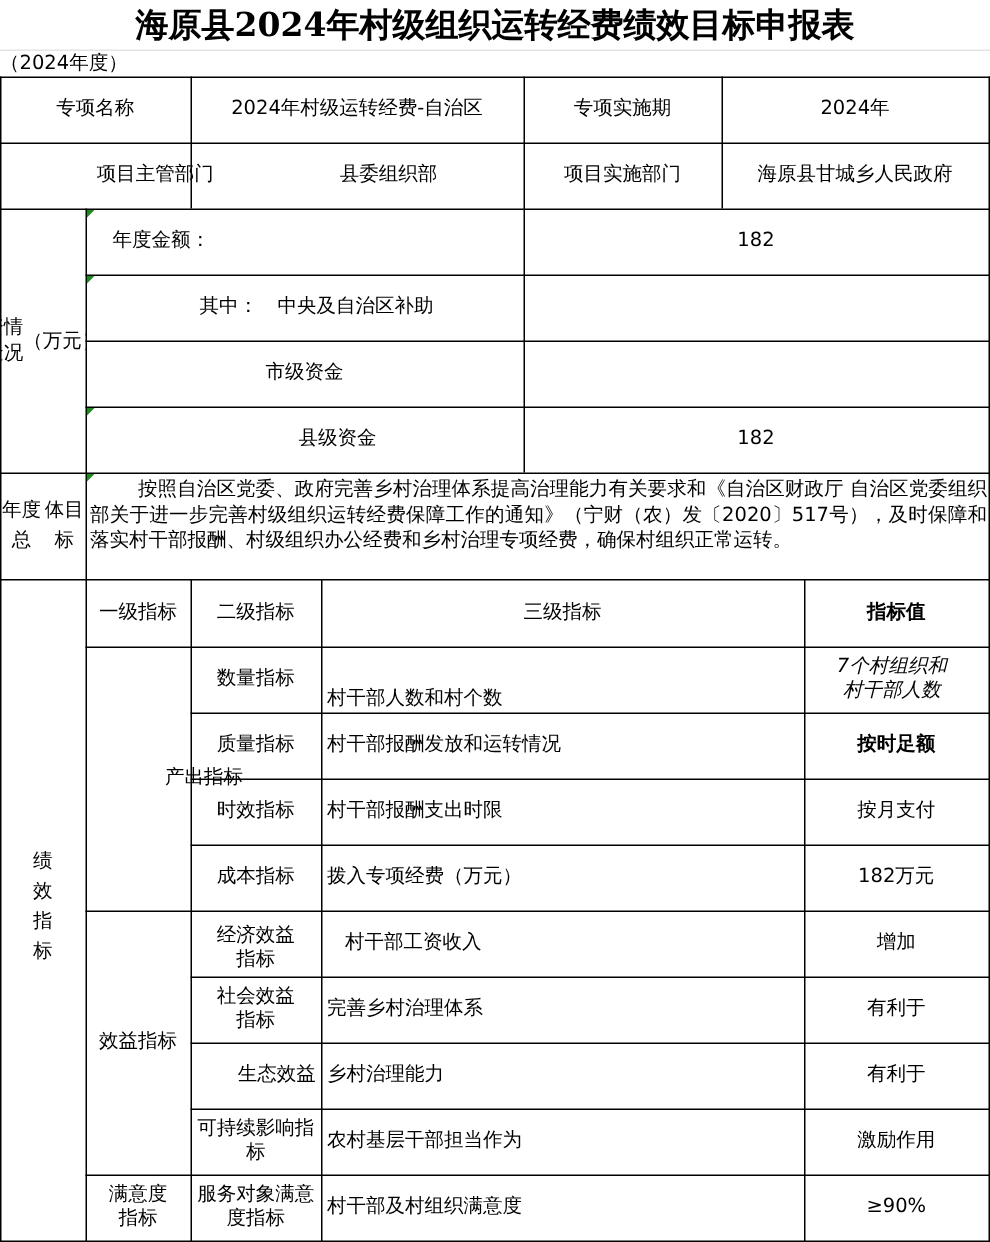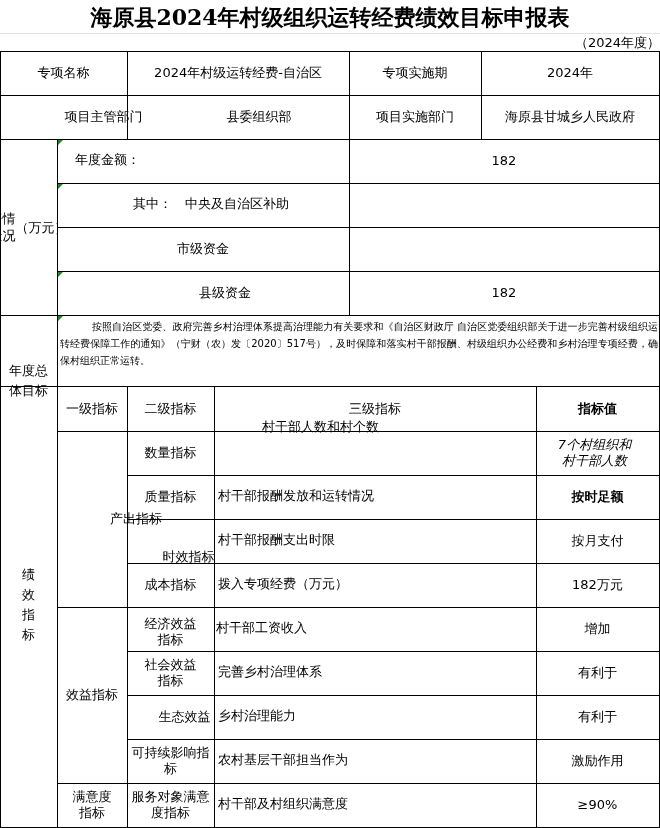--- a/index.html
+++ b/index.html
@@ -1,26 +1,26 @@
 <!DOCTYPE html>
 <html><head>
 <meta charset="utf-8">
 <style>
   html,body{margin:0;padding:0;background:#fff;}
   body{width:660px;height:828px;position:relative;overflow:hidden;font-family:"DejaVu Sans",sans-serif;color:#000;}
   .title{position:absolute;left:0;top:0;width:660px;height:34px;text-align:center;font-family:"DejaVu Serif",serif;font-weight:bold;font-size:22px;line-height:34px;letter-spacing:0px;}
-  .subtitle{position:absolute;left:0;top:34px;width:660px;height:17px;text-align:right;font-size:13px;line-height:17px;}
+  .subtitle{position:absolute;left:0;top:34px;width:660px;height:17px;text-align:left;font-size:13px;line-height:17px;}
   .hline-top{position:absolute;left:0;top:33px;width:660px;height:1px;background:#e4e4e4;}
   .cell{position:absolute;box-sizing:border-box;display:flex;align-items:center;justify-content:center;text-align:center;font-size:13px;line-height:16px;overflow:hidden;}
-  .left{justify-content:flex-start;text-align:left;padding-left:4px;font-family:Liberation Mono, monospace;}
+  .left{justify-content:flex-start;text-align:left;padding-left:4px;}
   .vline,.hline{position:absolute;background:#000;}
   .vline{width:1px;}
   .hline{height:1px;}
   .tri{position:absolute;width:0;height:0;border-top:5px solid #1f8a1f;border-right:5px solid transparent;}
-  .para{position:absolute;left:60px;top:318px;width:598px;font-size:10px;line-height:17px;text-indent:32px;text-align:justify;word-break:break-all;}
+  .para{position:absolute;left:60px;top:318px;width:598px;font-size:13px;line-height:17px;text-indent:32px;text-align:justify;word-break:break-all;}
 </style>
 </head>
 <body>
 
 <div class="title">海原县2024年村级组织运转经费绩效目标申报表</div>
 <div class="hline-top"></div>
 <div class="subtitle">（2024年度）</div>
 
 <div class="cell" style="left:0;top:51px;width:127px;height:44px;">专项名称</div>
 <div class="cell" style="left:127px;top:51px;width:222px;height:44px;">2024年村级运转经费-自治区</div>
@@ -40,54 +40,54 @@
 </div>
 <div class="cell left" style="left:57px;top:139px;width:292px;height:44px;padding-left:18px;">年度金额：</div>
 <div class="cell" style="left:349px;top:139px;width:310px;height:44px;">182</div>
 <div class="cell left" style="left:57px;top:183px;width:292px;height:44px;padding-left:76px;">其中：　中央及自治区补助</div>
 <div class="cell" style="left:349px;top:183px;width:310px;height:44px;"></div>
 <div class="cell" style="left:57px;top:227px;width:292px;height:44px;">市级资金</div>
 <div class="cell" style="left:349px;top:227px;width:310px;height:44px;"></div>
 <div class="cell" style="left:57px;top:271px;width:292px;height:44px;padding-left:44px;">县级资金</div>
 <div class="cell" style="left:349px;top:271px;width:310px;height:44px;">182</div>
 
-<div class="cell" style="left:0;top:315px;width:57px;height:71px;flex-direction:column;line-height:20px;margin-top:30px;">
+<div class="cell" style="left:0;top:315px;width:57px;height:71px;flex-direction:row;line-height:20px;">
   <span>年度总</span>
   <span>体目标</span>
 </div>
 <div class="para">按照自治区党委、政府完善乡村治理体系提高治理能力有关要求和《自治区财政厅 自治区党委组织部关于进一步完善村级组织运转经费保障工作的通知》（宁财（农）发〔2020〕517号），及时保障和落实村干部报酬、村级组织办公经费和乡村治理专项经费，确保村组织正常运转。</div>
 
 <div class="cell" style="left:0;top:560px;width:57px;height:90px;flex-direction:column;line-height:20px;">
   <span>绩</span>
   <span>效</span>
   <span>指</span>
   <span>标</span>
 </div>
 <div class="cell" style="left:57px;top:386px;width:70px;height:45px;">一级指标</div>
 <div class="cell" style="left:127px;top:386px;width:87px;height:45px;">二级指标</div>
 <div class="cell" style="left:214px;top:386px;width:322px;height:45px;">三级指标</div>
 <div class="cell" style="left:536px;top:386px;width:123px;height:45px;font-weight:bold;">指标值</div>
 
 <div class="cell" style="left:57px;top:431px;width:70px;height:176px;margin-left:44px;">产出指标</div>
 <div class="cell" style="left:127px;top:431px;width:87px;height:44px;">数量指标</div>
-<div class="cell left" style="left:214px;top:406px;width:322px;height:44px;margin-left:44px;">村干部人数和村个数</div>
+<div class="cell left" style="left:214px;top:444px;width:322px;height:44px;">村干部人数和村个数</div>
 <div class="cell" style="left:536px;top:431px;width:117px;height:44px;padding:0 18px;font-style:italic;">7个村组织和村干部人数</div>
 <div class="cell" style="left:127px;top:475px;width:87px;height:44px;">质量指标</div>
 <div class="cell left" style="left:214px;top:475px;width:322px;height:44px;">村干部报酬发放和运转情况</div>
 <div class="cell" style="left:536px;top:475px;width:123px;height:44px;font-weight:bold;">按时足额</div>
-<div class="cell" style="left:127px;top:535px;width:87px;height:44px;margin-left:18px;">时效指标</div>
+<div class="cell" style="left:127px;top:519px;width:87px;height:44px;">时效指标</div>
 <div class="cell left" style="left:214px;top:519px;width:322px;height:44px;">村干部报酬支出时限</div>
 <div class="cell" style="left:536px;top:519px;width:123px;height:44px;">按月支付</div>
 <div class="cell" style="left:127px;top:563px;width:87px;height:44px;">成本指标</div>
 <div class="cell left" style="left:214px;top:563px;width:322px;height:44px;">拨入专项经费（万元）</div>
 <div class="cell" style="left:536px;top:563px;width:123px;height:44px;">182万元</div>
 
 <div class="cell" style="left:57px;top:607px;width:70px;height:176px;">效益指标</div>
 <div class="cell" style="left:127px;top:610px;width:87px;height:44px;padding:16px 14px;">经济效益指标</div>
-<div class="cell left" style="left:212px;top:607px;width:322px;height:44px;">村干部工资收入</div>
+<div class="cell left" style="left:226px;top:607px;width:322px;height:44px;">村干部工资收入</div>
 <div class="cell" style="left:536px;top:607px;width:123px;height:44px;">增加</div>
 <div class="cell" style="left:127px;top:651px;width:87px;height:44px;padding:0 14px;">社会效益指标</div>
 <div class="cell left" style="left:214px;top:651px;width:322px;height:44px;">完善乡村治理体系</div>
 <div class="cell" style="left:536px;top:651px;width:123px;height:44px;">有利于</div>
 <div class="cell" style="left:141px;top:695px;width:87px;height:44px;">生态效益</div>
 <div class="cell left" style="left:214px;top:695px;width:322px;height:44px;">乡村治理能力</div>
 <div class="cell" style="left:536px;top:695px;width:123px;height:44px;">有利于</div>
 <div class="cell" style="left:127px;top:739px;width:87px;height:44px;padding:0 1px;">可持续影响指标</div>
 <div class="cell left" style="left:214px;top:739px;width:322px;height:44px;">农村基层干部担当作为</div>
 <div class="cell" style="left:536px;top:739px;width:123px;height:44px;">激励作用</div>

